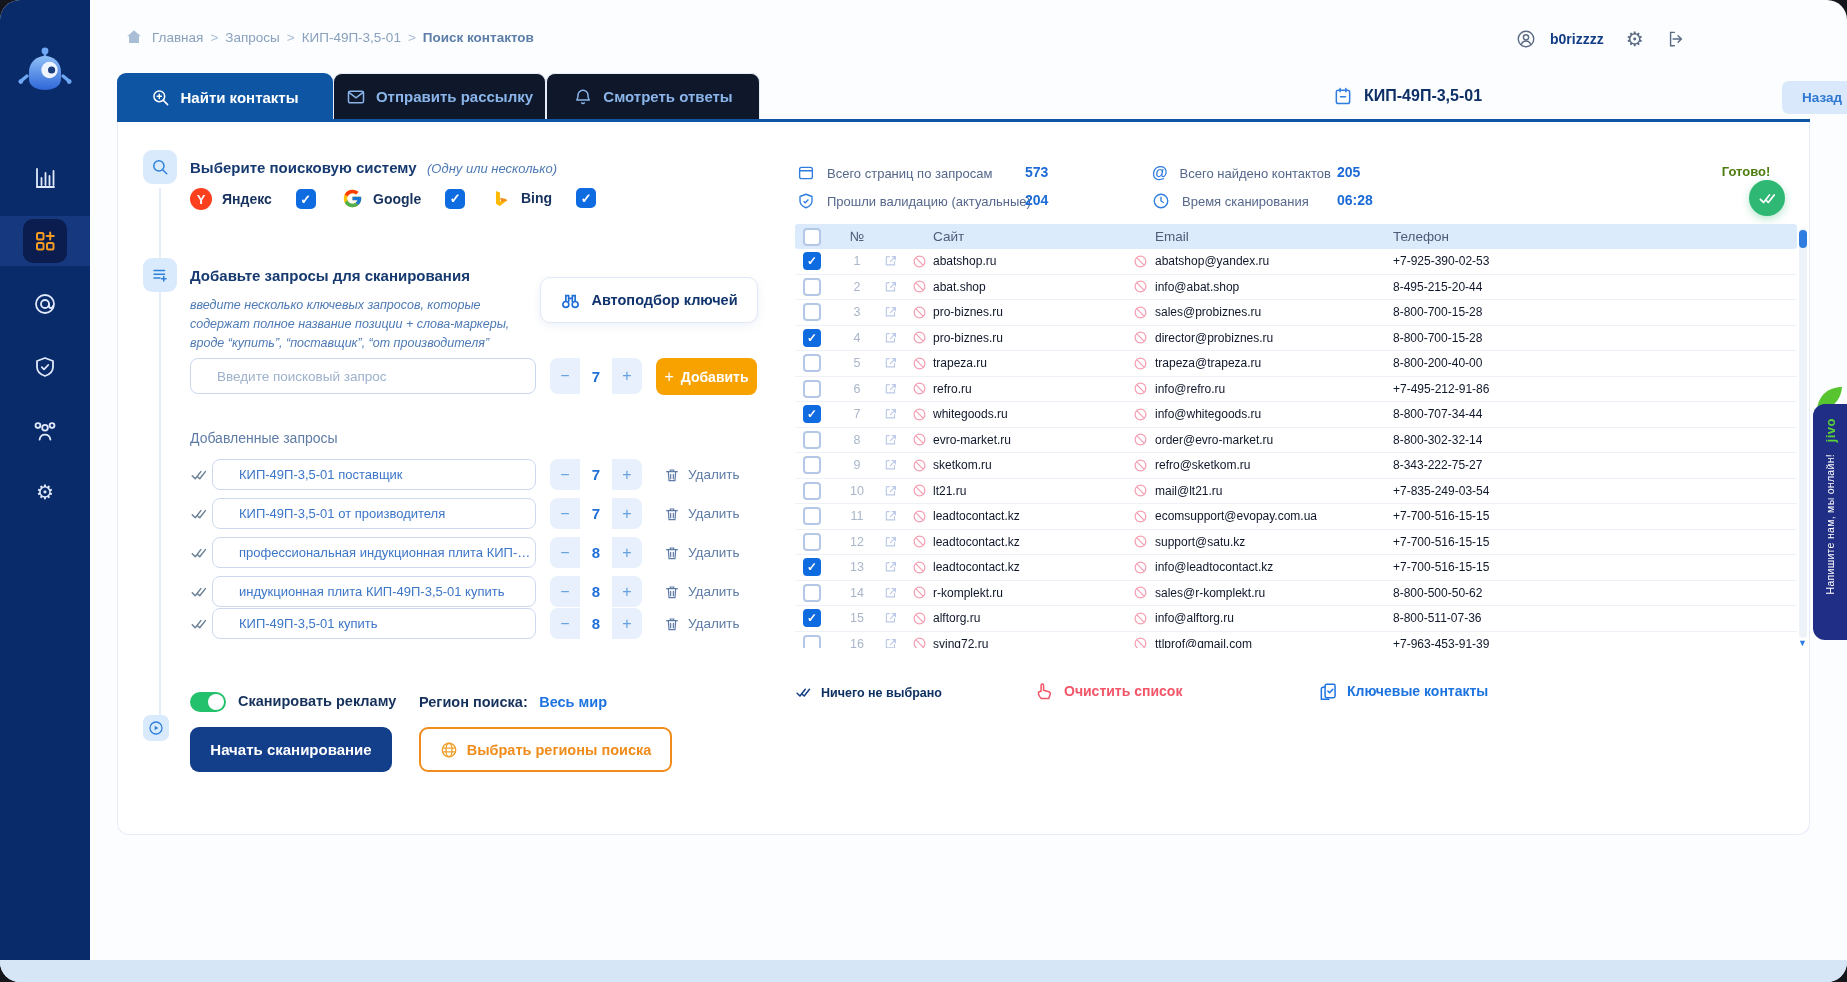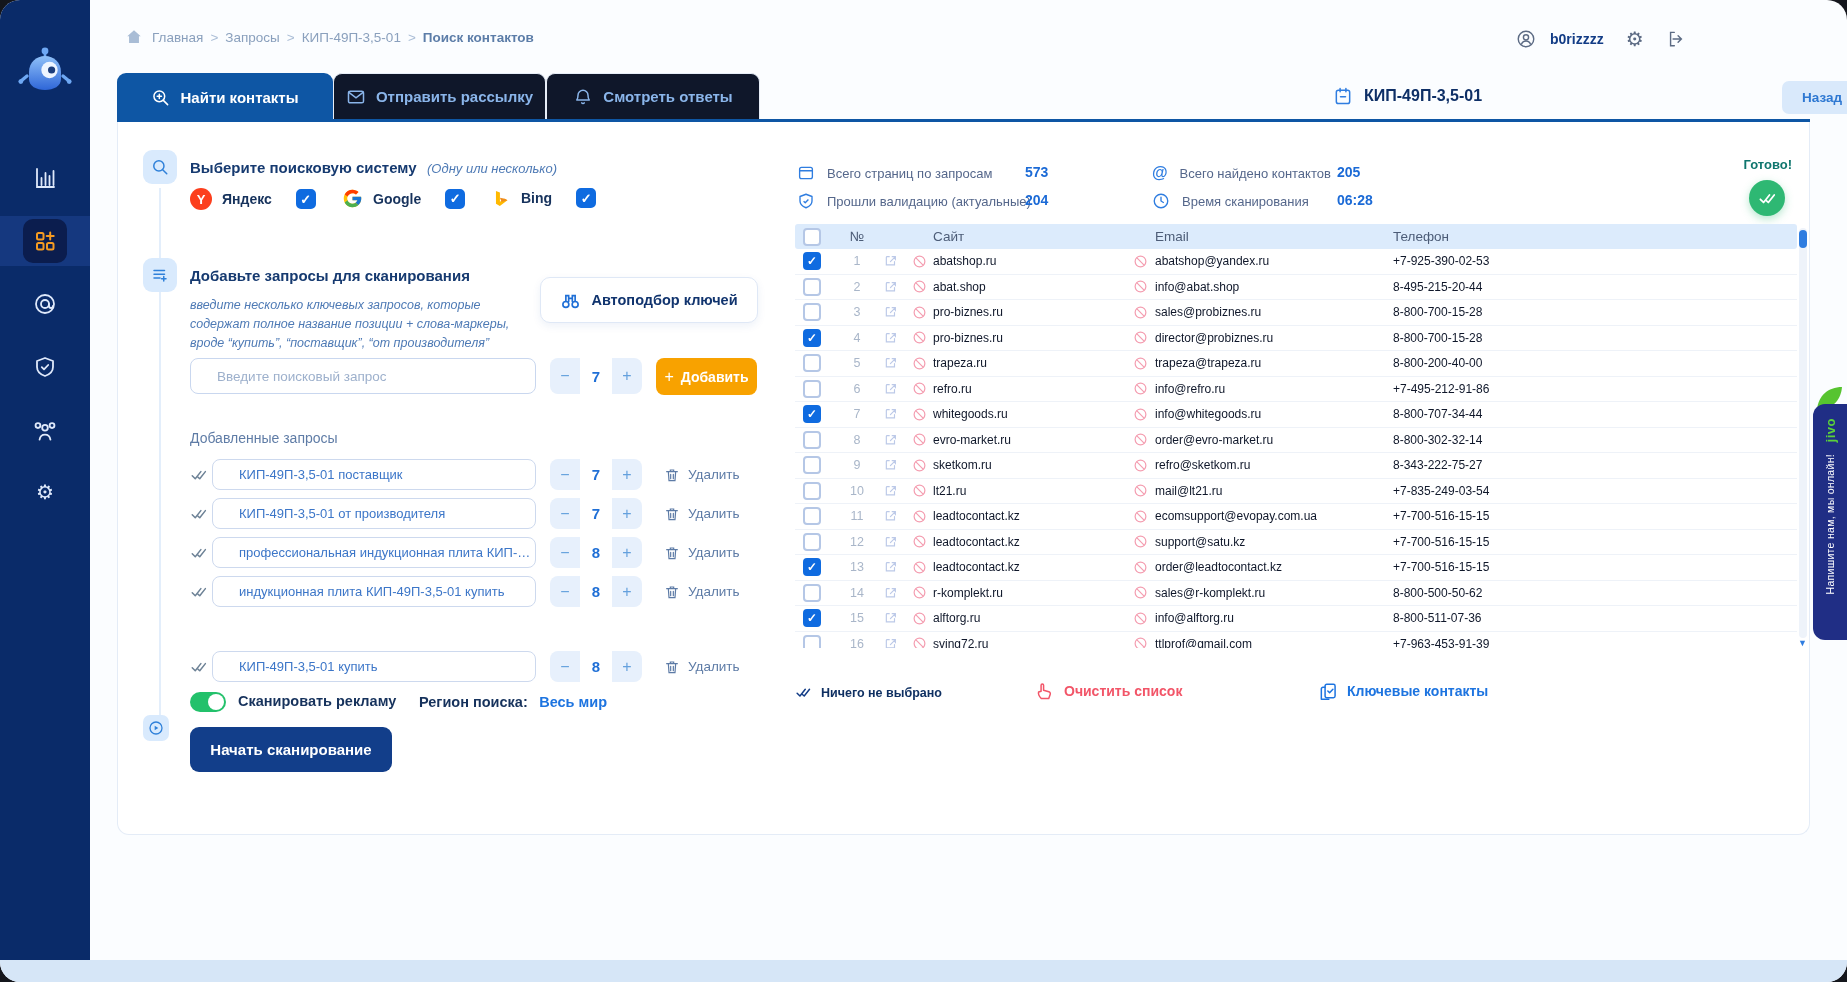--- a/index.html
+++ b/index.html
@@ -65,21 +65,21 @@
   .link{color:#1d74e0;font-weight:600;cursor:pointer}
   .play-box{position:absolute;left:143px;top:715px;width:26px;height:26px;border-radius:7px;background:#d9eafd;display:flex;align-items:center;justify-content:center;color:#2f80d9}
   .start-btn{position:absolute;left:190px;top:727px;width:202px;height:45px;background:#123e8a;border-radius:9px;color:#fff;font-weight:700;font-size:15px;display:flex;align-items:center;justify-content:center;cursor:pointer}
   .regions-btn{position:absolute;left:419px;top:727px;width:253px;height:45px;background:#fff;border:2px solid #f08c1b;border-radius:9px;color:#f08c1b;font-weight:700;font-size:14.5px;display:flex;align-items:center;justify-content:center;gap:9px;cursor:pointer}
 
   
   .stat{position:absolute;display:flex;align-items:center;gap:12px}
   .stat .lbl{font-size:13px;color:#55678b}
   .stat .val{font-size:14px;font-weight:700;color:#1b6ad6}
   .stat .sic{color:#2f7de0}
-  .done-lbl{position:absolute;left:1700px;top:157px;width:92px;text-align:right;font-size:13px;font-weight:700;color:#0f766e}
+  .done-lbl{position:absolute;left:1700px;top:164px;width:92px;text-align:center;font-size:13px;font-weight:700;color:#4d7c0f}
   .done-circle{position:absolute;left:1749px;top:180px;width:36px;height:36px;border-radius:50%;background:#2eb873;display:flex;align-items:center;justify-content:center;box-shadow:0 3px 8px rgba(46,184,115,.35);cursor:pointer}
 
   
   .table{position:absolute;left:795px;top:224px;width:1002px;height:424px;overflow:hidden}
   .trow{display:grid;grid-template-columns:42px 40px 28px 28px 192px 30px 238px 1fr;align-items:center;height:25.5px;border-bottom:1px solid #eef2f8}
   .thead{height:25px;background:#dcebfc;border-radius:3px;border-bottom:none;color:#4c5c77;font-size:13.5px}
   .tnum{color:#a9b6c9;font-size:12.5px;text-align:center}
   .tcell{font-size:12px;color:#0f172a;overflow:hidden;white-space:nowrap;text-overflow:ellipsis;padding-right:8px}
   .cbx.sm{width:18px;height:18px;border-radius:4px}
   .cbx.sm.checked::after{font-size:12px}
@@ -373,21 +373,21 @@
       <div class="sign">+</div>
     </div>
     <div class="del">
       <svg width="16" height="16" viewBox="0 0 24 24" fill="none" stroke="currentColor" stroke-width="1.8" stroke-linecap="round">
         <path d="M4 7h16M9.5 7V4.5h5V7M6.5 7l1 13.5h9l1-13.5M10 11v6.5M14 11v6.5"></path>
       </svg>
       <span>Удалить</span>
     </div>
   </div>
 
-  <div class="q-row" style="top: 651px; text-align: center;">
+  <div class="q-row" style="top: 608px; text-align: center;">
     <svg class="q-dbl" width="18" height="18" viewBox="0 0 24 24" fill="none" stroke="currentColor" stroke-width="2" stroke-linecap="round" stroke-linejoin="round">
       <path d="M3 13l4 4 7.5-9.5"></path>
           <path d="M10.5 14.8l2.5 2.2L20.5 7.5"></path>
     </svg>
     <div class="q-box">
           <span>КИП-49П-3,5-01 купить</span>
         </div>
     <div class="stepper">
       <div class="sign">−</div>
       <div class="val">8</div>
@@ -411,20 +411,28 @@
     <span class="ctl-label link" style="margin-left:7px">Весь мир</span>
   </div>
 
   <div class="play-box">
     <svg width="16" height="16" viewBox="0 0 24 24" fill="none" stroke="currentColor" stroke-width="1.9">
       <circle cx="12" cy="12" r="9"></circle>
         <path d="M10 8.5l5.5 3.5-5.5 3.5z" fill="currentColor" stroke="none"></path>
     </svg>
   </div>
   <div class="start-btn">Начать сканирование</div>
+  <div class="regions-btn">
+    <svg width="18" height="18" viewBox="0 0 24 24" fill="none" stroke="#f0a02c" stroke-width="1.8">
+      <circle cx="12" cy="12" r="9"></circle>
+        <ellipse cx="12" cy="12" rx="4" ry="9"></ellipse>
+        <path d="M3.5 9.5h17M3.5 14.5h17"></path>
+    </svg>
+    <span>Выбрать регионы поиска</span>
+  </div>
 
   <div class="stat" style="left:797px;top:164px">
     <svg class="sic" width="18" height="18" viewBox="0 0 24 24" fill="none" stroke="currentColor" stroke-width="1.8">
       <rect x="3.5" y="4.5" width="17" height="15" rx="2.5"></rect>
         <path d="M3.5 9h17M7 6.8h.01"></path>
     </svg>
     <span class="lbl">Всего страниц по запросам</span>
   </div>
   <div class="abs stat" style="left:1025px;top:164px">
       <span class="val">573</span>
@@ -822,21 +830,21 @@
               <path d="M6.3 6.3l11.4 11.4"></path>
       </svg>
     </div>
     <div class="tcell">leadtocontact.kz</div>
     <div class="cc">
       <svg width="15" height="15" viewBox="0 0 24 24" fill="none" stroke="#f49db0" stroke-width="1.9">
         <circle cx="12" cy="12" r="8.6"></circle>
               <path d="M6.3 6.3l11.4 11.4"></path>
       </svg>
     </div>
-    <div class="tcell">order@leadtocontact.kz</div>
+    <div class="tcell">info@leadtocontact.kz</div>
     <div class="tcell">+7-700-516-15-15</div>
   </div>
 
   <div class="trow">
     <div class="cc" style="justify-content:flex-start;padding-left:8px">
             <div class="cbx sm"></div>
           </div>
     <div class="tnum">14</div>
     <div class="cc">
       <svg width="14" height="14" viewBox="0 0 24 24" fill="none" stroke="#bcc9e8" stroke-width="2" stroke-linecap="round">

